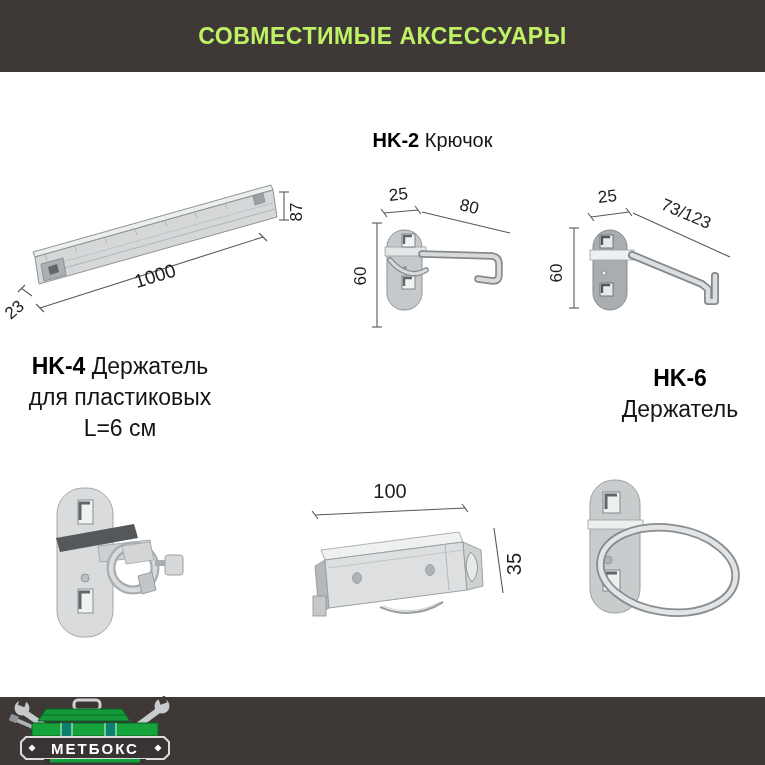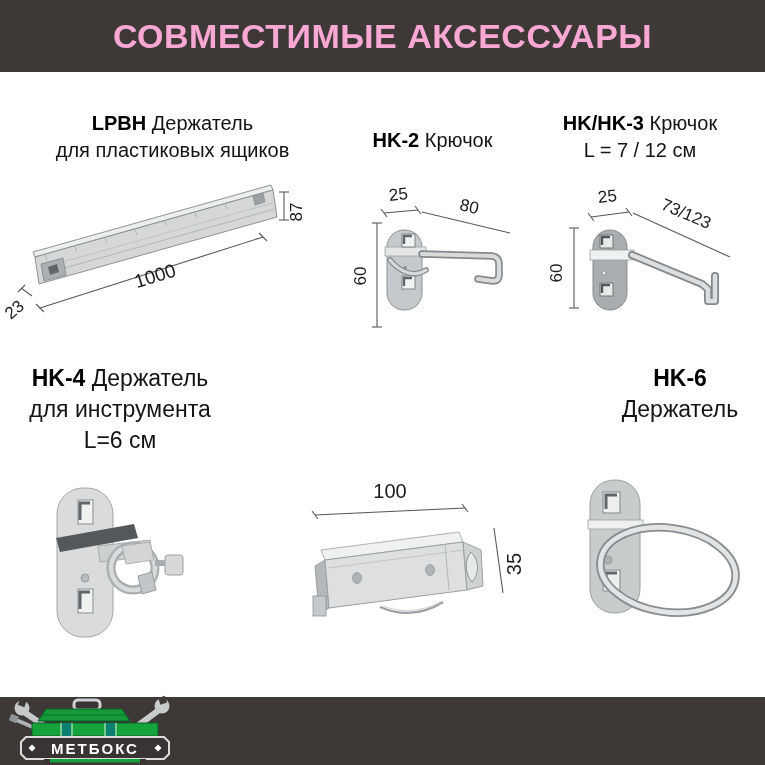--- a/index.html
+++ b/index.html
@@ -1,53 +1,45 @@
 <!DOCTYPE html>
 <html><head>
 <meta charset="utf-8">
 <style>
   html,body{margin:0;padding:0;background:#fff;}
   .page{position:relative;width:765px;height:765px;background:#ffffff;overflow:hidden;
         font-family:"Liberation Sans",sans-serif;color:#111;}
   .bar{position:absolute;left:0;right:0;background:#3e3837;}
   .header{top:0;height:72px;display:flex;align-items:center;justify-content:center;}
-  .header-title{color:#f9a8d4;font-weight:700;font-size:34px;letter-spacing:.5px;}
+  .header-title{color:#bef264;font-weight:700;font-size:23px;letter-spacing:.5px;}
   .footer{top:697px;height:68px;}
   .title{position:absolute;text-align:center;color:#141414;}
   .r1{font-size:20px;line-height:27px;}
   .r2{font-size:23px;line-height:31px;}
   .code{font-weight:700;color:#000;}
   svg.fig{position:absolute;overflow:visible;}
   .dim{font-size:17px;fill:#1c1c1c;}
   .dim-lg{font-size:20px;fill:#1c1c1c;}
   .dline{stroke:#55595b;stroke-width:1.1;fill:none;}
   .metal-edge{stroke:#8d9396;stroke-width:1;}
 </style>
 </head>
 <body>
 
 <div class="page">
 
   <div class="bar header">
     <div class="header-title">СОВМЕСТИМЫЕ АКСЕССУАРЫ</div>
   </div>
 
-  <div class="title r1" style="left:20px;top:110px;width:305px;">
-    <div><span class="code">LPBH</span> <span>Держатель</span></div>
-    <div>для пластиковых ящиков</div>
-  </div>
 
   <div class="title r1" style="left:340px;top:127px;width:185px;">
     <div><span class="code">HK-2</span> <span>Крючок</span></div>
   </div>
 
-  <div class="title r1" style="left:540px;top:110px;width:200px;">
-    <div><span class="code">HK/HK-3</span> <span>Крючок</span></div>
-    <div>L = 7 / 12 см</div>
-  </div>
 
   <svg class="fig" style="left:5px;top:180px;" width="315" height="145" viewBox="0 0 315 145">
 
     <g>
       <polygon points="28,72 266,5 268,10 30,77" fill="#eceeee" class="metal-edge"></polygon>
       <polygon points="30,77 268,10 272,37 34,104" fill="#d5d7d8" class="metal-edge"></polygon>
       <line x1="36" y1="88" x2="268" y2="23" stroke="#bfc3c5" stroke-width="1"></line>
       <line x1="38" y1="94" x2="270" y2="29" stroke="#b2b6b8" stroke-width="1"></line>
       <line x1="40" y1="75" x2="42" y2="80" stroke="#a6abad" stroke-width=".8"></line>
       <line x1="70" y1="67" x2="72" y2="72" stroke="#a6abad" stroke-width=".8"></line>
@@ -158,23 +150,23 @@
       <path d="M 80,72 L 150,101 L 156,106 L 156,118 L 163,118 L 163,93" stroke="#83898c" stroke-width="8" fill="none" stroke-linecap="round" stroke-linejoin="round"></path>
       <path d="M 80,72 L 150,101 L 156,106 L 156,118 L 163,118 L 163,93" stroke="#dcdedf" stroke-width="4.5" fill="none" stroke-linecap="round" stroke-linejoin="round"></path>
       <rect x="48" y="52" width="13" height="13" fill="#e8eaea" stroke="#70767a" stroke-width="1"></rect>
       <path d="M 50,62 L 50,54 L 58,54" stroke="#50565a" stroke-width="2.4" fill="none"></path>
       <rect x="48" y="100" width="13" height="13" fill="#e8eaea" stroke="#70767a" stroke-width="1"></rect>
       <path d="M 50,110 L 50,102 L 58,102" stroke="#50565a" stroke-width="2.4" fill="none"></path>
       <circle cx="52" cy="90" r="2.2" fill="#e8eaea" stroke="#70767a" stroke-width=".7"></circle>
     </g>
   </svg>
 
-  <div class="title r2" style="left:5px;top:363px;width:230px;">
+  <div class="title r2" style="left:5px;top:351px;width:230px;">
     <div><span class="code">HK-4</span> <span>Держатель</span></div>
-    <div>для инструмента</div>
+    <div>для пластиковых</div>
     <div>L=6 см</div>
   </div>
 
   <div class="title r2" style="left:275px;top:363px;width:290px;">
   </div>
 
   <div class="title r2" style="left:575px;top:363px;width:210px;">
     <div class="code">HK-6</div>
     <div>Держатель</div>
   </div>

